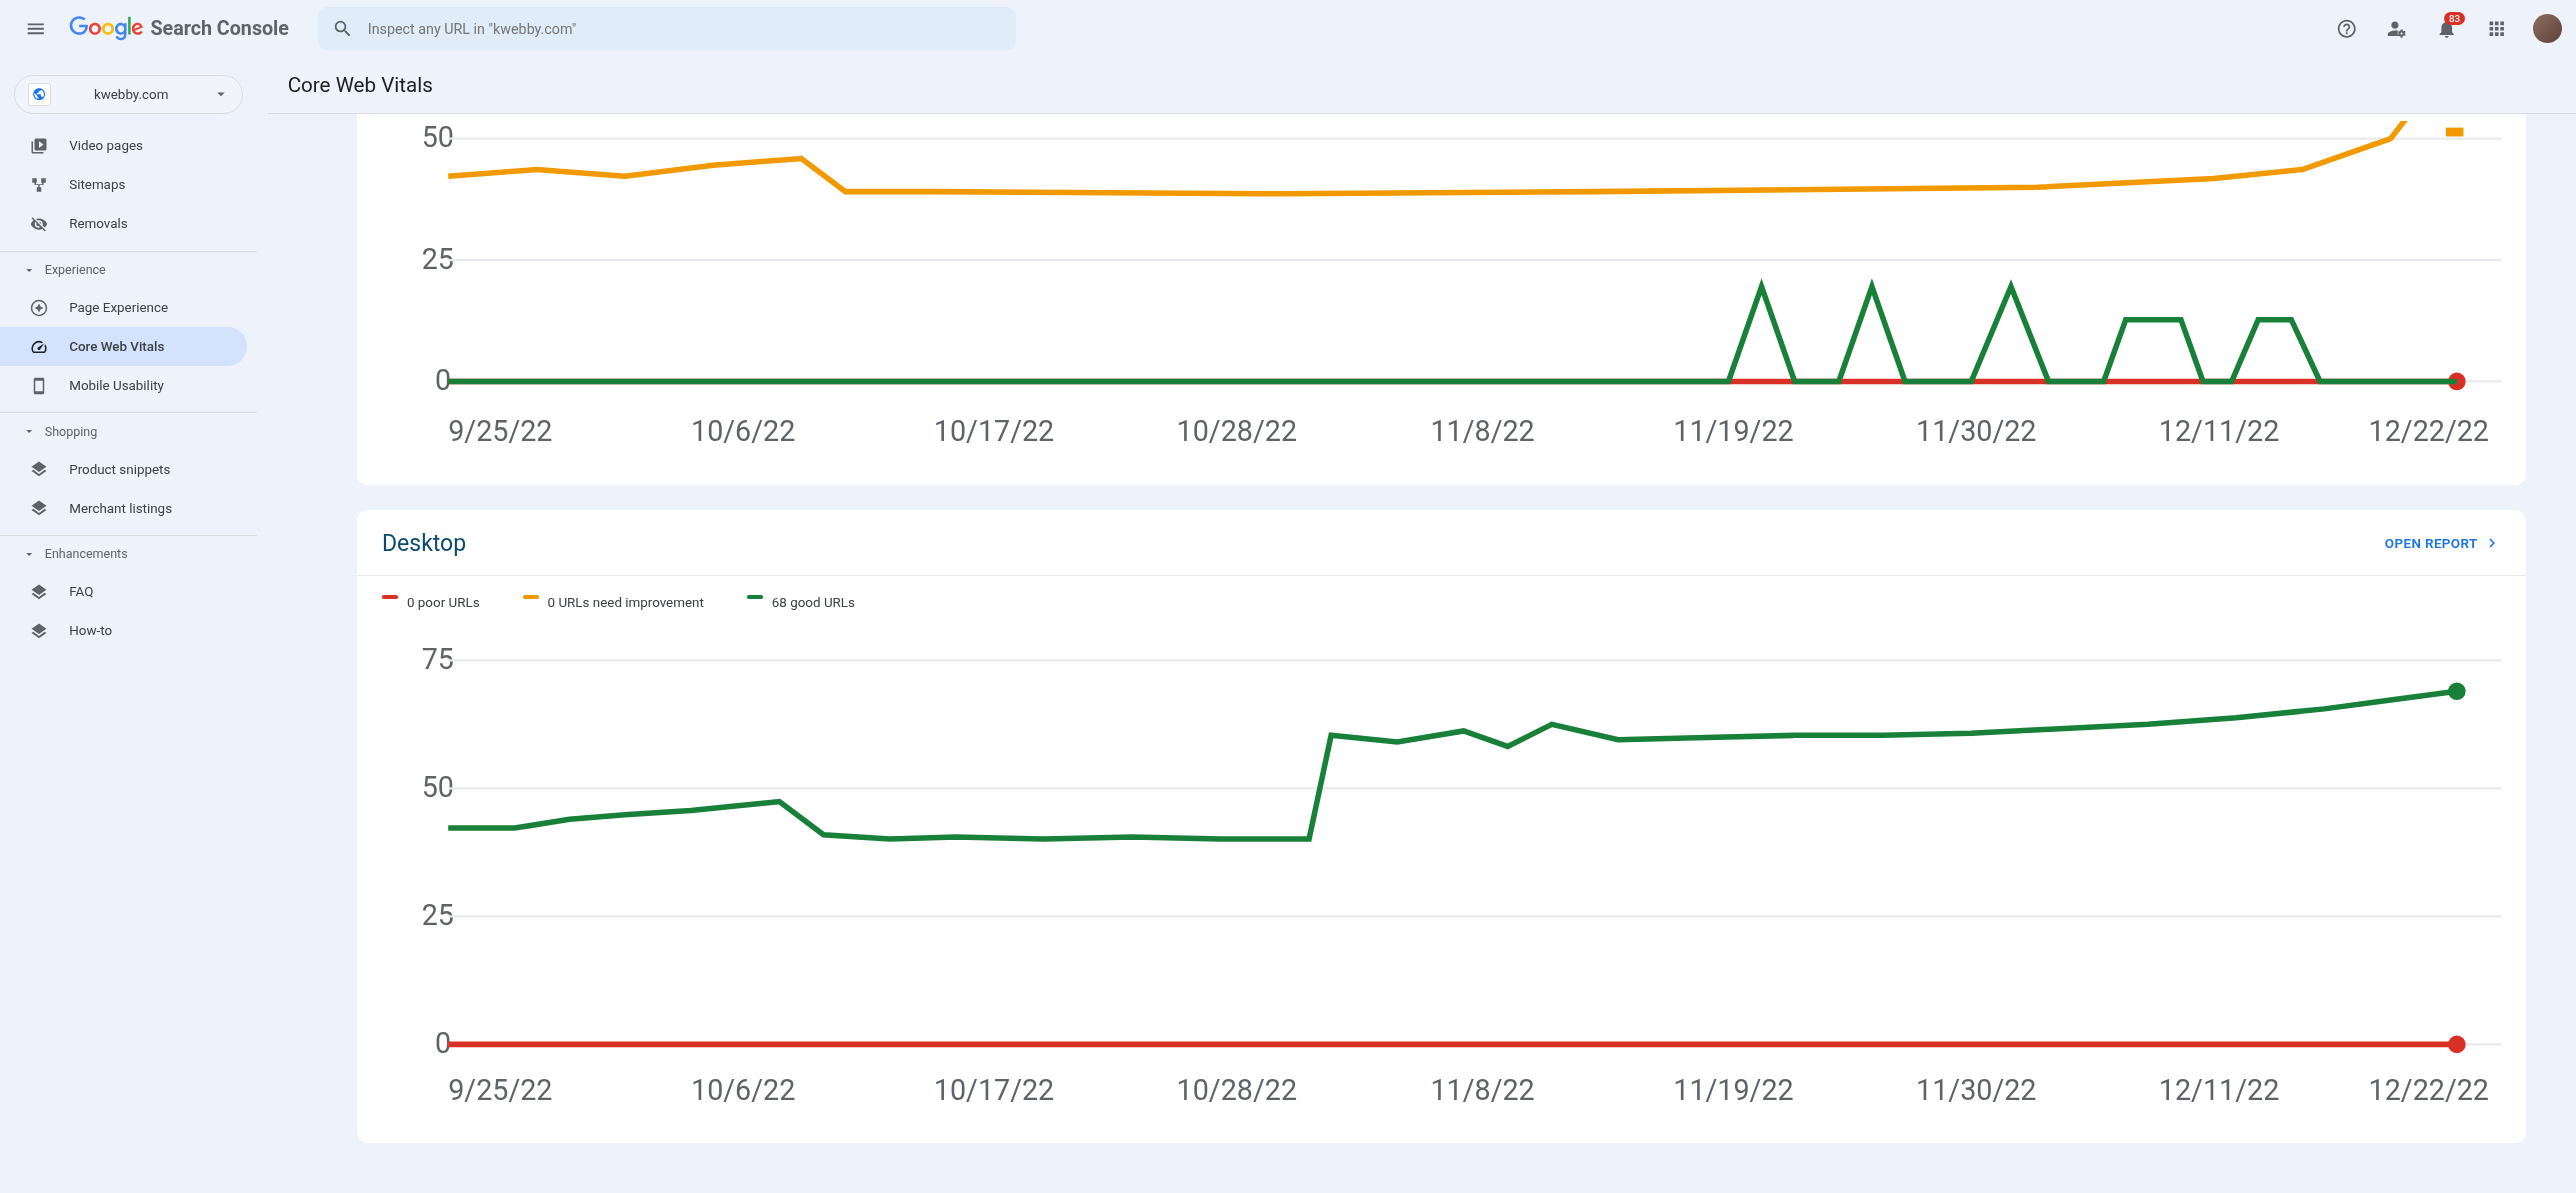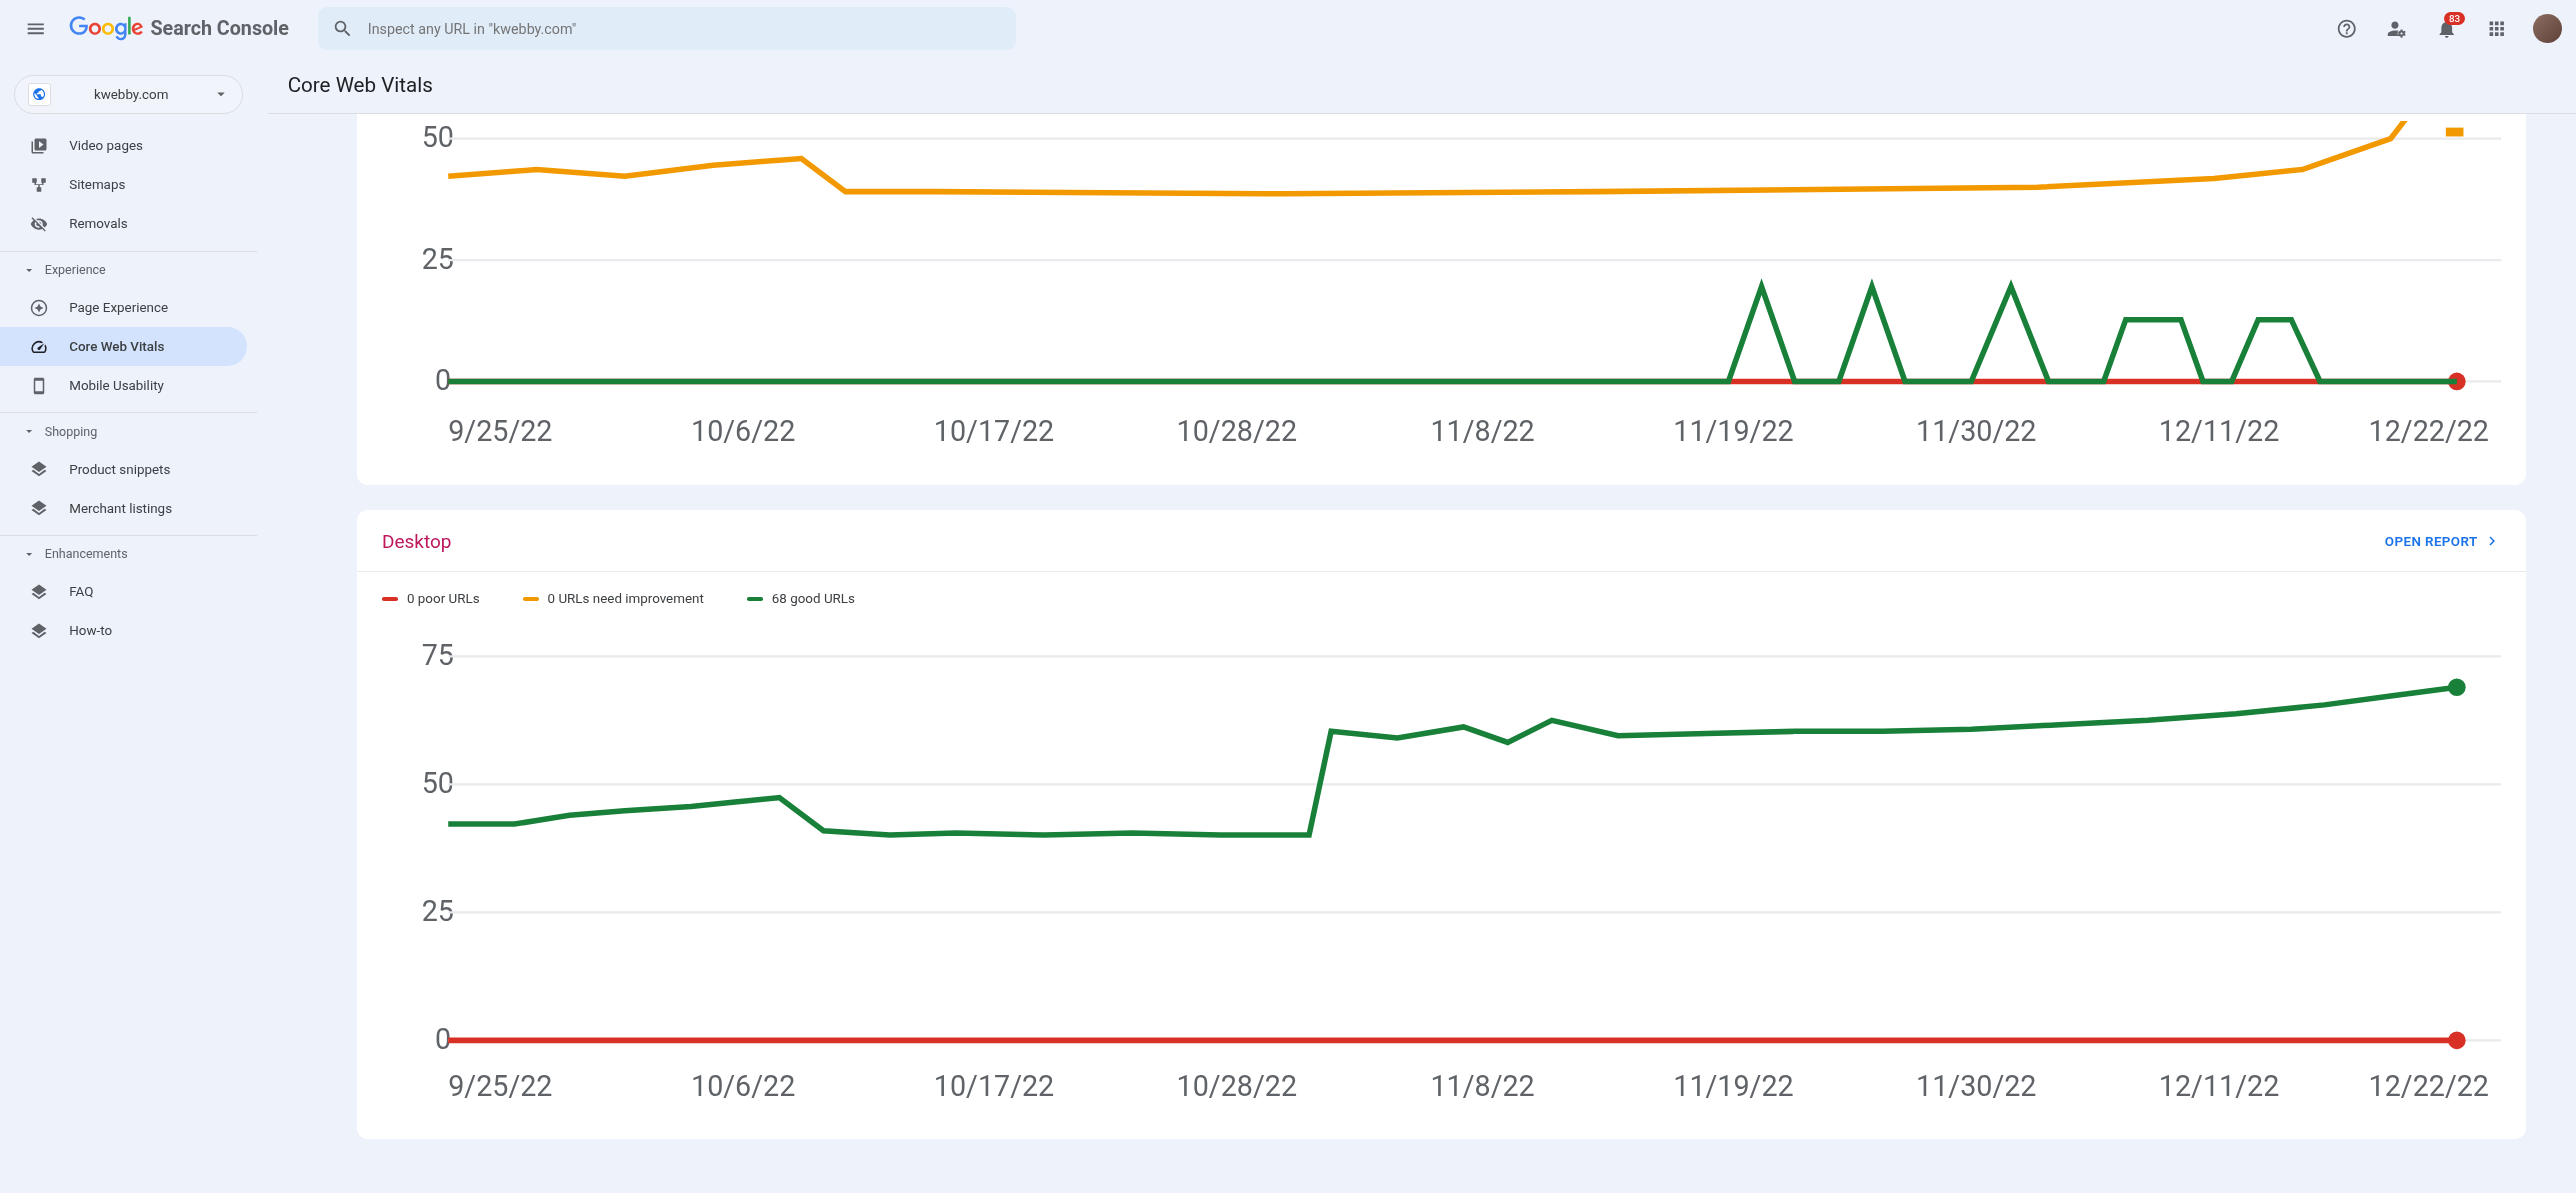--- a/index.html
+++ b/index.html
@@ -128,42 +128,42 @@
   overflow: hidden;
 }
 .card.first { border-top-left-radius: 0; border-top-right-radius: 0; margin-top: 0; }
 
 .card-header {
   display: flex;
   align-items: center;
   justify-content: space-between;
   padding: 19.7px 25px 0 25px;
 }
-.card-title { font-size: 19px; color: #be185d; }
+.card-title { font-size: 23px; color: #0c4a6e; }
 .open-report {
   color: #1a73e8;
   font-size: 13.4px;
   font-weight: 600;
   letter-spacing: 0.4px;
   display: flex;
   align-items: center;
   gap: 5.4px;
   cursor: pointer;
 }
 
 .legend {
   display: flex;
   gap: 43px;
   padding: 19.7px 25px 7.2px 25px;
   border-top: 0.9px solid #e8eaed;
   margin-top: 18px;
   font-size: 13.4px;
   color: #3c4043;
 }
-.legend-item { display: flex; align-items: center; gap: 9px; }
+.legend-item { display: flex; align-items: flex-start; gap: 9px; }
 .legend-swatch { width: 16px; height: 3.6px; border-radius: 1.8px; }
 
 .chart-wrap { padding: 7.2px 25px 10.7px 25px; }
 .chart-svg { width: 100%; display: block; }
 .axis-label { font-size: 13px; fill: #5f6368; }
 .grid-line { stroke: #e8eaed; stroke-width: 1; }
 .data-line { fill: none; stroke-width: 2.5; }
 </style>
 </head>
 <body>

